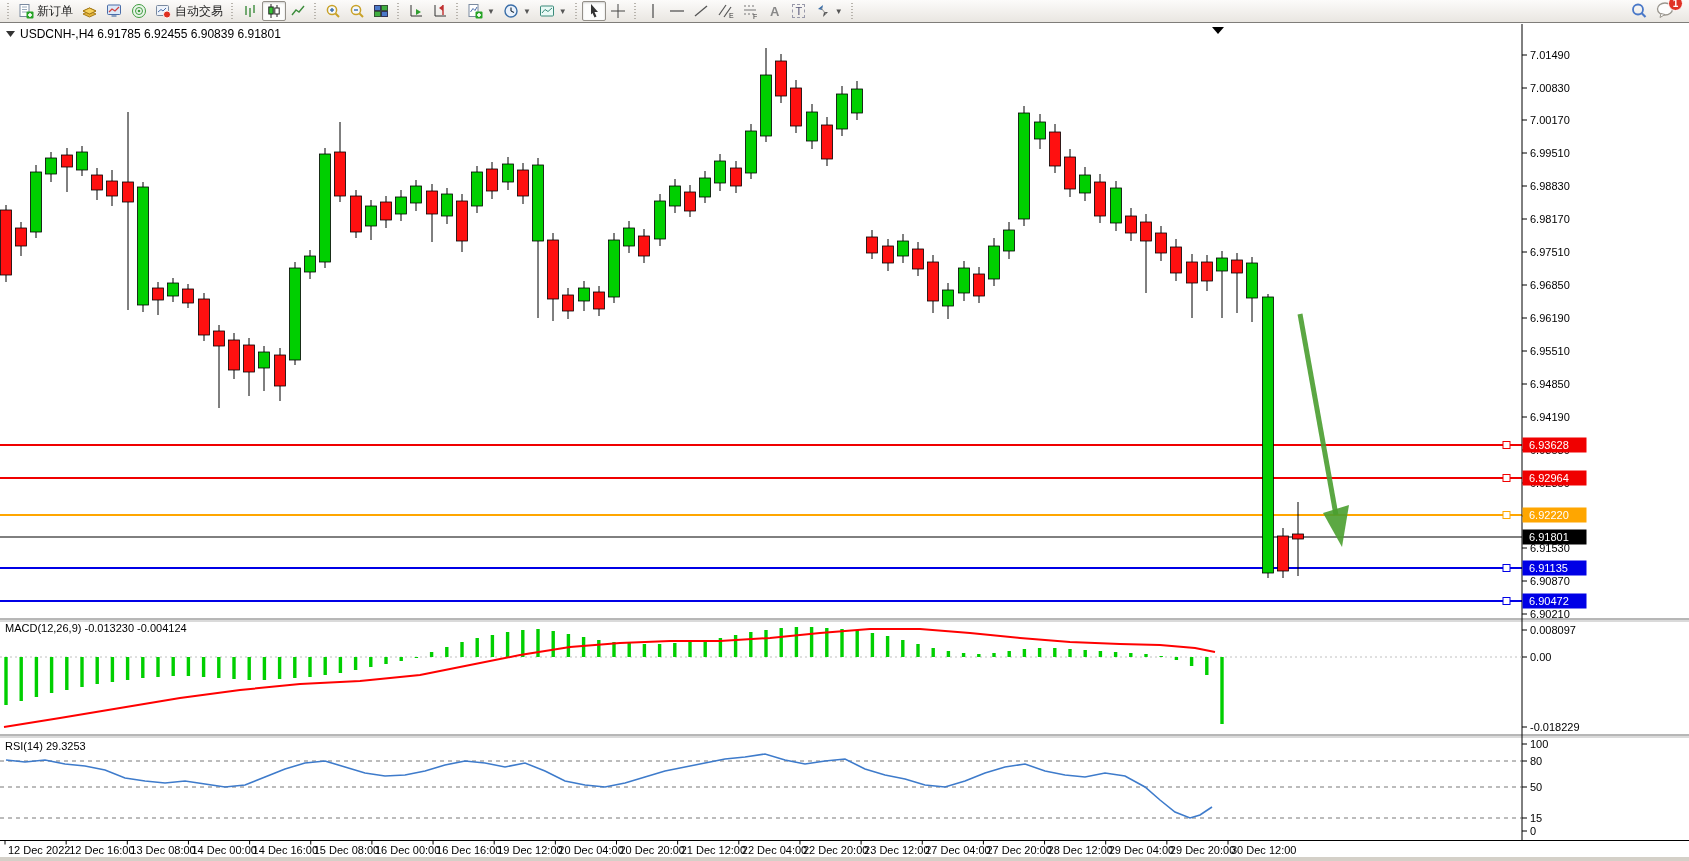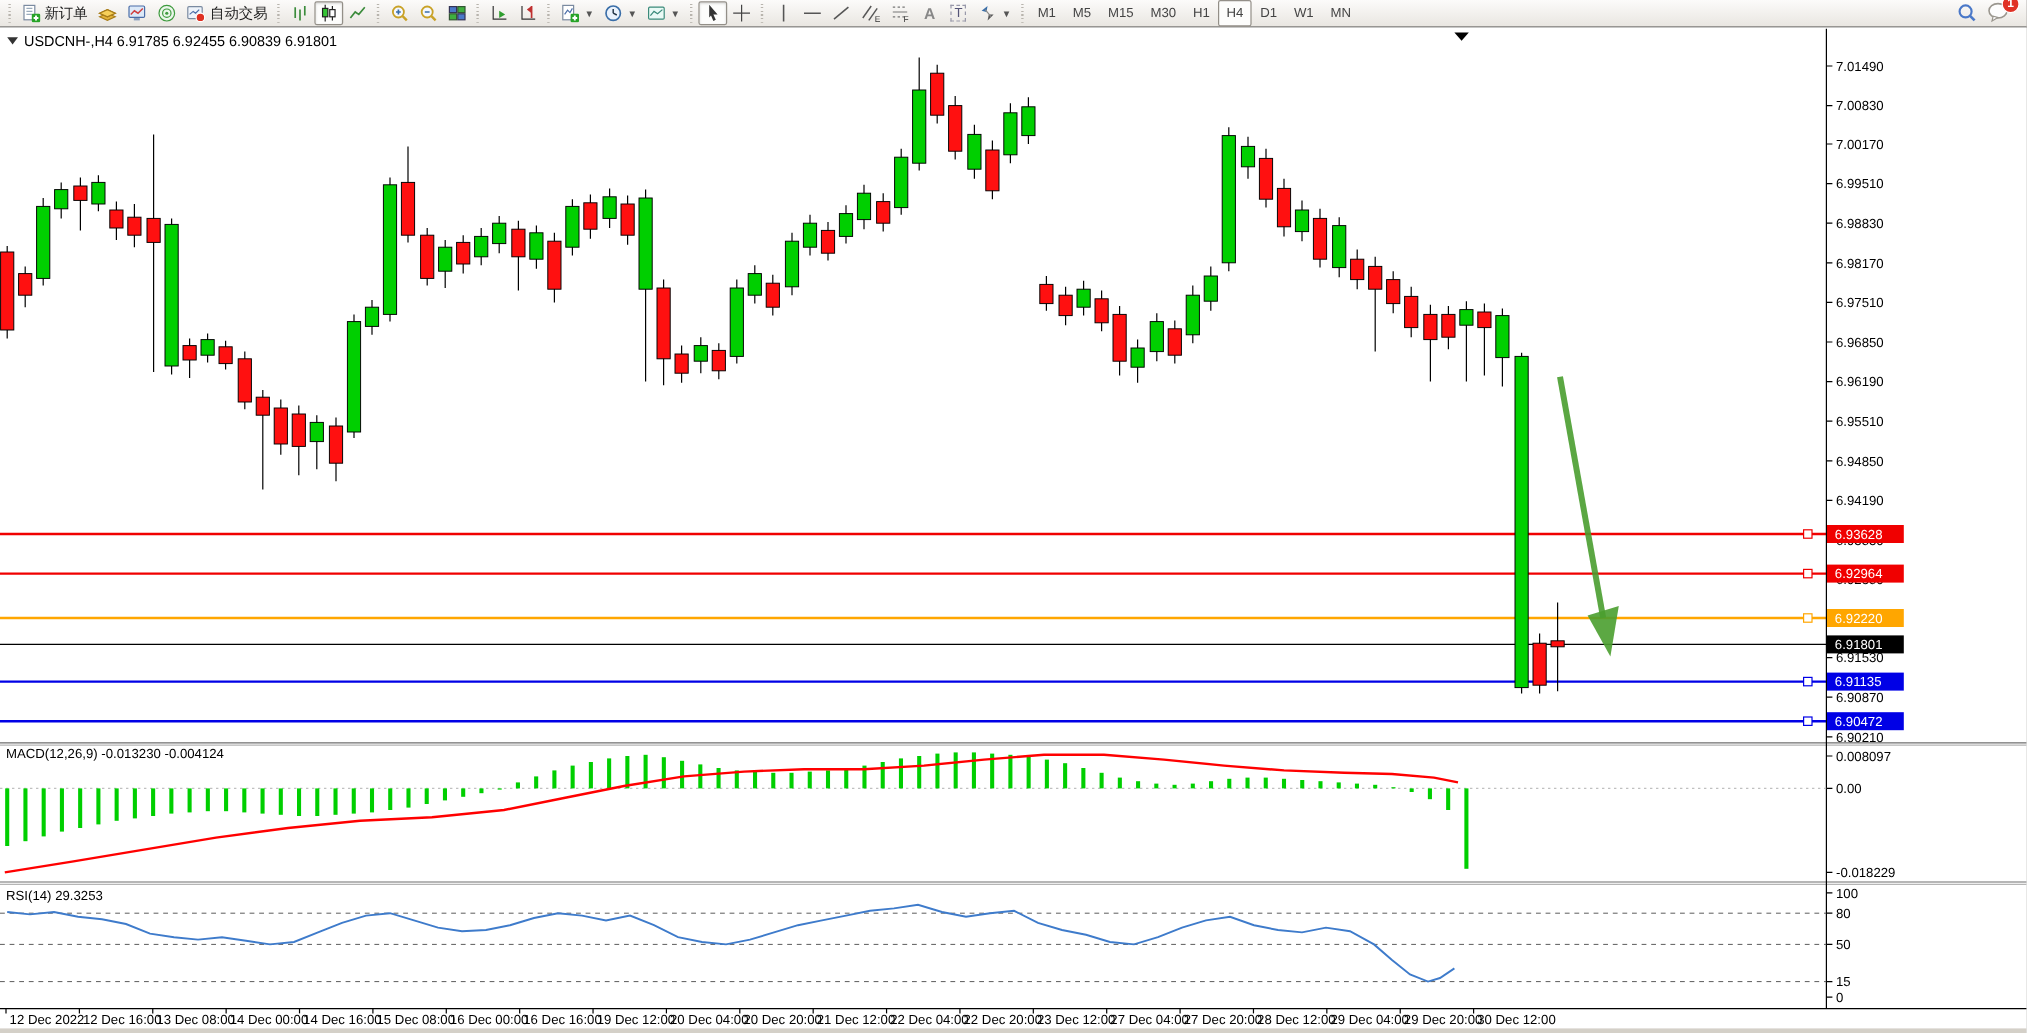--- a/index.html
+++ b/index.html
@@ -1,16 +1,16 @@
 <!DOCTYPE html>
 <html><head>
 <meta charset="utf-8">
 <style>
   html,body{margin:0;padding:0;background:#c8c4bc;}
-  .app{position:relative;width:1689px;height:861px;background:#a3a3a3;font-family:"Liberation Sans",sans-serif;overflow:hidden;}
+  .app{position:relative;width:1689px;height:861px;background:#4c1d95;font-family:"Liberation Sans",sans-serif;overflow:hidden;}
   
   .toolbar{position:absolute;top:0;left:0;width:1689px;height:23px;background:linear-gradient(#fcfbfa,#e9e6e1);border-bottom:1px solid #7f7d79;display:flex;align-items:center;padding:0 3px;box-sizing:border-box;font-size:12px;color:#222;}
   .grip{width:7px;height:16px;margin:0 2px;background:repeating-linear-gradient(#b8b4ad 0 1px,transparent 1px 3px);background-size:2px 100%;background-repeat:repeat-y;background-position:2px 0;}
   .tbtn{height:20px;min-width:24px;display:flex;align-items:center;justify-content:center;gap:3px;padding:0 3px;border:1px solid transparent;border-radius:2px;box-sizing:border-box;cursor:default;}
   .tbtn.pressed{background:#fdfdfc;border-color:#938f88;box-shadow:inset 0 1px 2px rgba(0,0,0,.18);}
   .tbtn .cn{font-size:12px;white-space:nowrap;}
   .caret{font-size:8px;color:#555;margin-left:1px;}
   .tf{font-size:11px;color:#444;height:20px;padding:0 6px;display:flex;align-items:center;border:1px solid transparent;border-radius:2px;}
   .tf.active{background:#fdfdfc;border-color:#938f88;}
   .right-icons{margin-left:auto;display:flex;align-items:center;gap:8px;padding-right:10px;}
@@ -271,31 +271,20 @@
             <polygon points="3,6 8,2 7,7" fill="#3a6ea8"></polygon>
             <polygon points="13,9 8,14 9,9" fill="#555"></polygon>
             <line x1="6" y1="5" x2="11" y2="11" stroke="#888"></line>
           </svg>
       </span>
         <span class="caret">▼</span>
     </div>
 
     <div class="grip"></div>
 
-    <div id="tf-group" style="display:flex;align-items:center;">
-        <div class="tf">M1</div>
-        <div class="tf">M5</div>
-        <div class="tf">M15</div>
-        <div class="tf">M30</div>
-        <div class="tf">H1</div>
-        <div class="tf active">H4</div>
-        <div class="tf">D1</div>
-        <div class="tf">W1</div>
-        <div class="tf">MN</div>
-      </div>
 
     <div class="right-icons">
       <span class="ticon">
         <svg width="18" height="18">
             <circle cx="8" cy="7.5" r="5" fill="none" stroke="#4a78c8" stroke-width="1.8"></circle>
             <line x1="11.5" y1="11" x2="15.5" y2="15" stroke="#4a78c8" stroke-width="2.2"></line>
           </svg>
       </span>
       <span class="bubble-wrap">
         <svg width="20" height="18">

